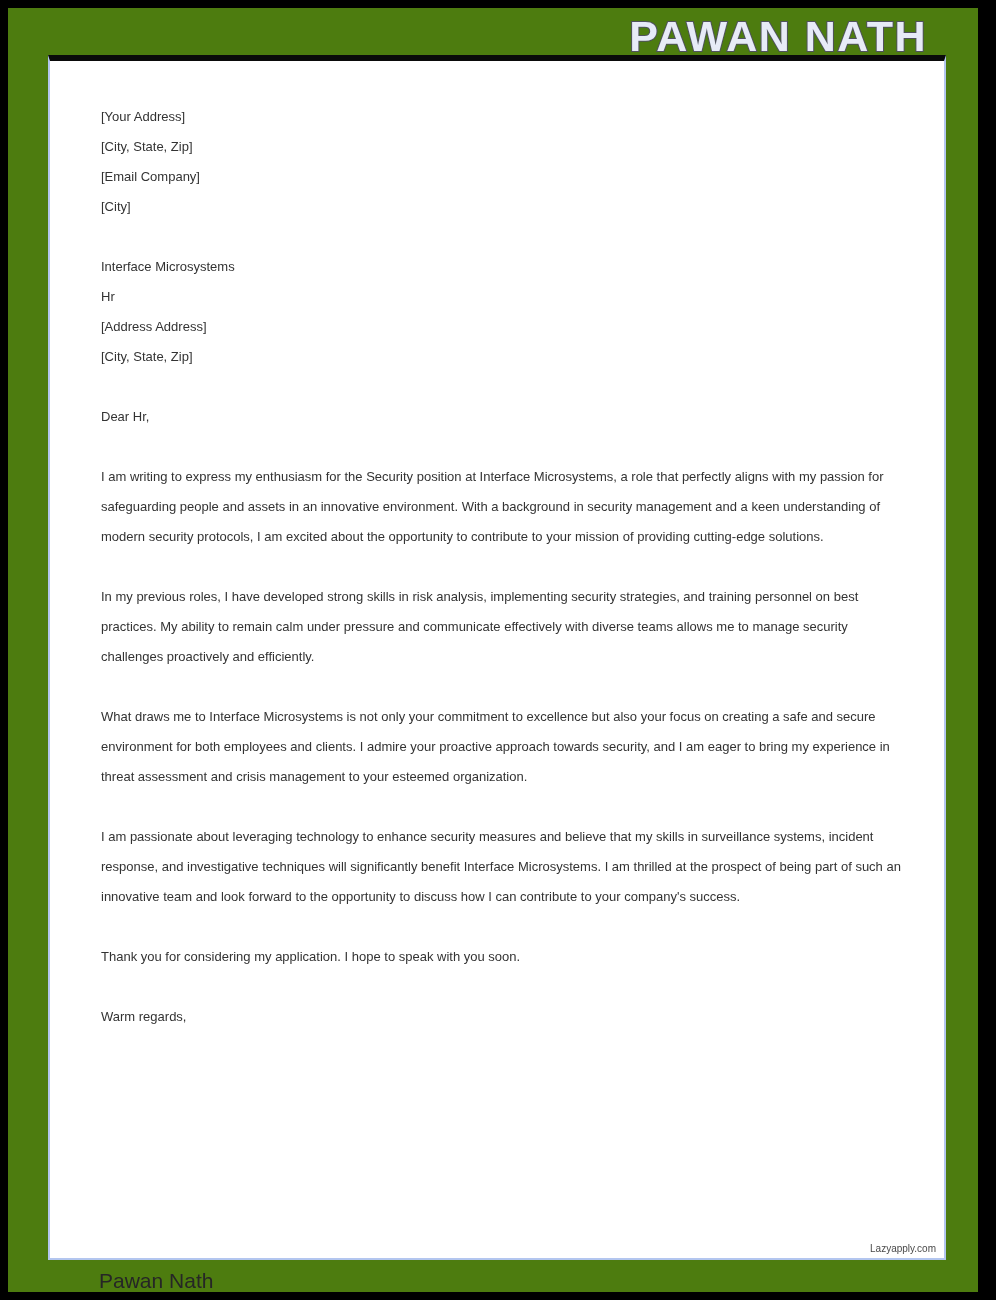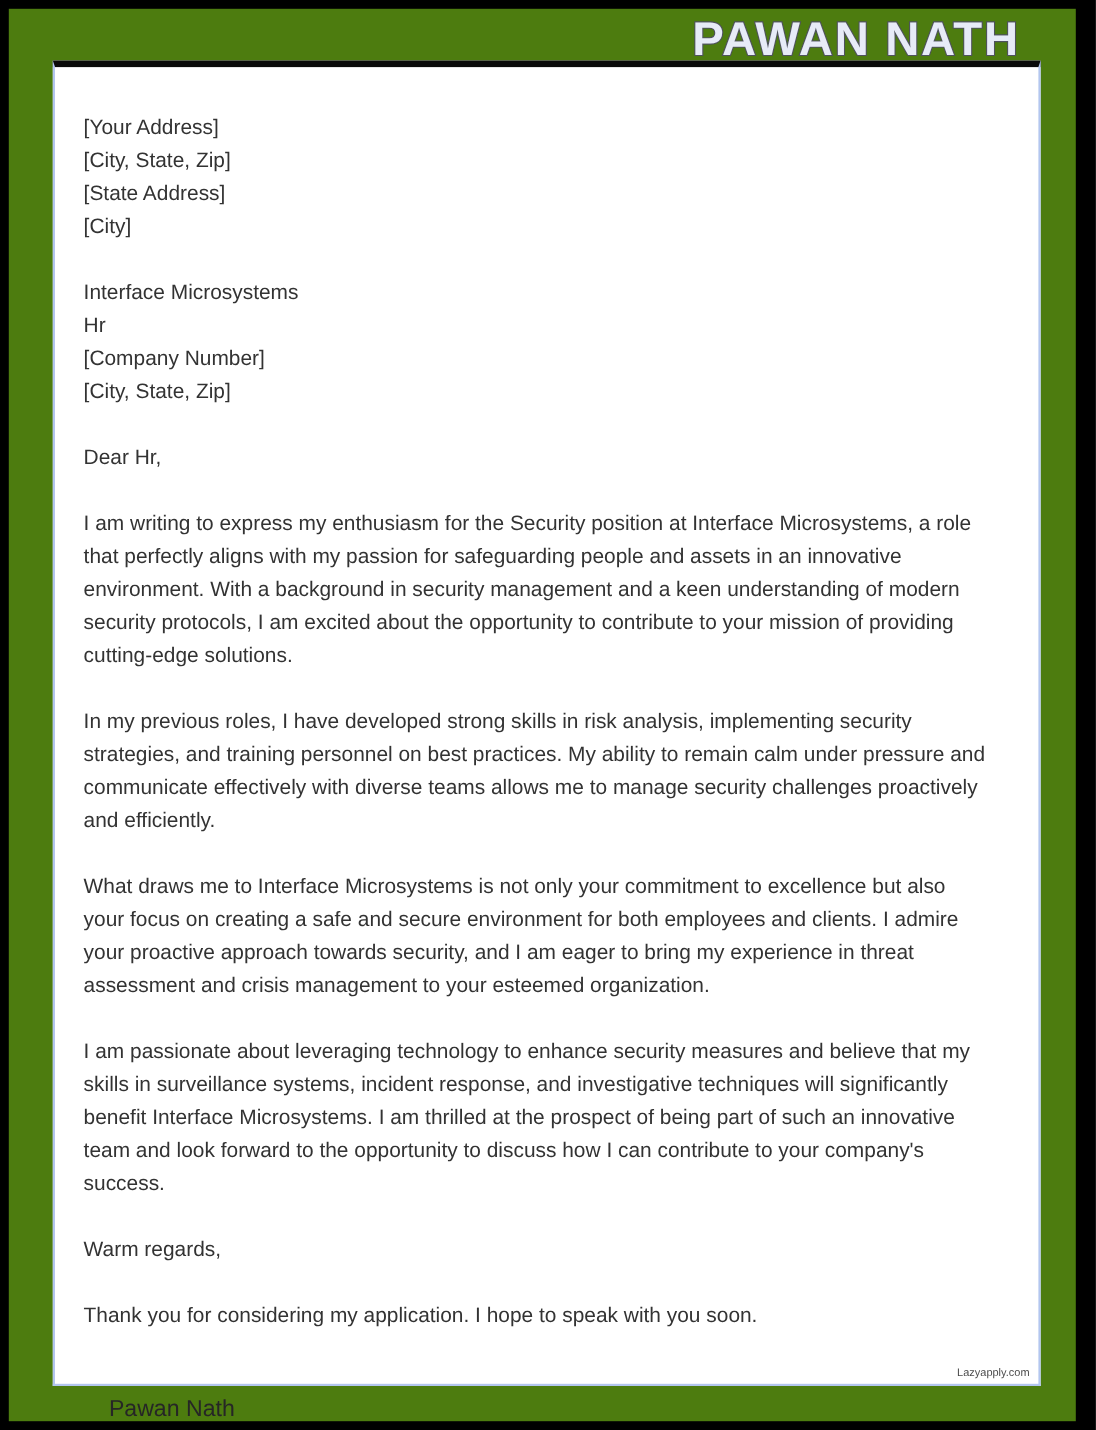--- a/index.html
+++ b/index.html
@@ -45,23 +45,23 @@
     height: 1205px;
     box-sizing: border-box;
     background: #ffffff;
     border-top: 6px solid #0a0a0a;
     border-left: 2px solid #b3c6ef;
     border-right: 2px solid #b3c6ef;
     border-bottom: 2px solid #b3c6ef;
   }
   .page-content {
     box-sizing: border-box;
-    padding: 41px 43px 0 26px;
+    padding: 41px 43px 0 51px;
     color: #333333;
-    font-size: 19px;
+    font-size: 13px;
     line-height: 30px;
   }
   .block { margin: 0 0 30px 0; }
   .line { height: 30px; white-space: nowrap; }
   .page-content p { margin: 0 0 30px 0; }
   .watermark {
     position: absolute;
     right: 8px;
     bottom: 1px;
     font-size: 10px;
@@ -85,40 +85,40 @@
   <div class="canvas">
 
     <div class="brand-title">PAWAN NATH</div>
 
     <div class="page" style="left:40px; top:47px;">
       <div class="page-content">
 
         <div class="block">
           <div class="line">[Your Address]</div>
           <div class="line">[City, State, Zip]</div>
-          <div class="line">[State Address]</div>
+          <div class="line">[Email Company]</div>
           <div class="line">[City]</div>
         </div>
 
         <div class="block">
           <div class="line">Interface Microsystems</div>
           <div class="line">Hr</div>
-          <div class="line">[Company Number]</div>
+          <div class="line">[Address Address]</div>
           <div class="line">[City, State, Zip]</div>
         </div>
 
         <p>Dear Hr,</p>
 
         <p>I am writing to express my enthusiasm for the Security position at Interface Microsystems, a role that perfectly aligns with my passion for safeguarding people and assets in an innovative environment. With a background in security management and a keen understanding of modern security protocols, I am excited about the opportunity to contribute to your mission of providing cutting-edge solutions.</p>
         <p>In my previous roles, I have developed strong skills in risk analysis, implementing security strategies, and training personnel on best practices. My ability to remain calm under pressure and communicate effectively with diverse teams allows me to manage security challenges proactively and efficiently.</p>
         <p>What draws me to Interface Microsystems is not only your commitment to excellence but also your focus on creating a safe and secure environment for both employees and clients. I admire your proactive approach towards security, and I am eager to bring my experience in threat assessment and crisis management to your esteemed organization.</p>
         <p>I am passionate about leveraging technology to enhance security measures and believe that my skills in surveillance systems, incident response, and investigative techniques will significantly benefit Interface Microsystems. I am thrilled at the prospect of being part of such an innovative team and look forward to the opportunity to discuss how I can contribute to your company's success.</p>
 
+        <p>Thank you for considering my application. I hope to speak with you soon.</p>
         <p>Warm regards,</p>
-        <p>Thank you for considering my application. I hope to speak with you soon.</p>
       </div>
 
       <div class="watermark">Lazyapply.com</div>
     </div>
 
     <div class="signature" style="left:91px; top:1258px;">Pawan Nath</div>
   </div>
 </div>
 
 </body></html>

